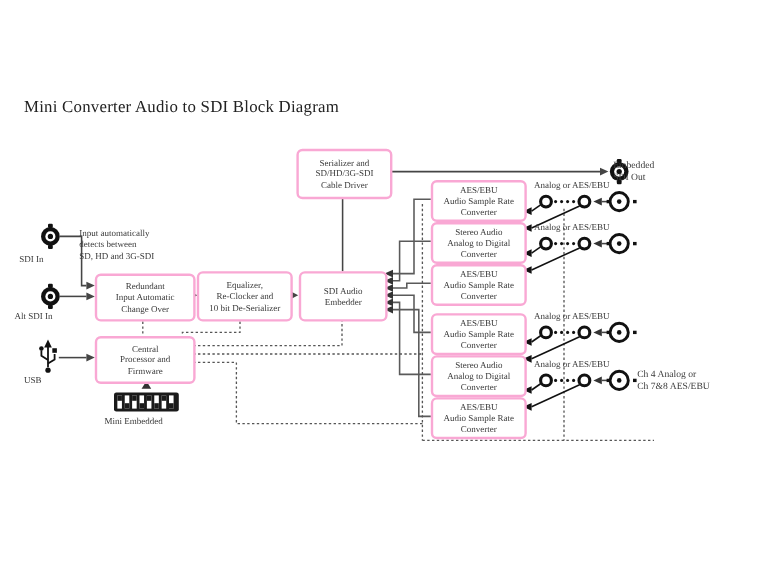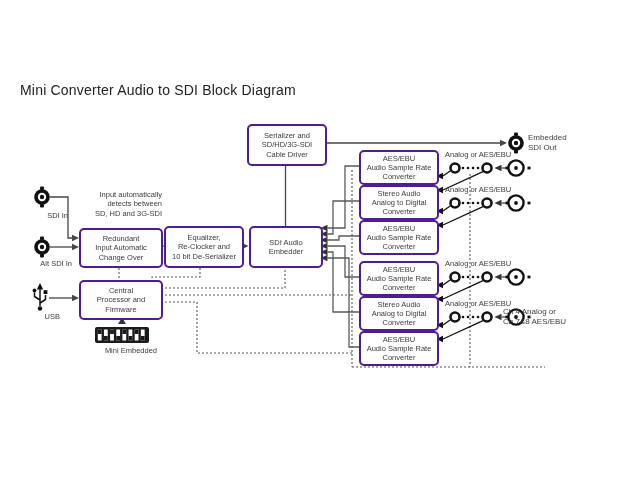--- a/index.html
+++ b/index.html
@@ -1,24 +1,24 @@
 <!DOCTYPE html>
 <html><head>
 <meta charset="utf-8">
 <style>
   html,body{margin:0;padding:0;background:#fff;}
   #canvas{position:relative;width:640px;height:480px;background:#ffffff;overflow:hidden;
-          font-family:Liberation Sans, sans-serif;}
+          font-family:Liberation Serif, serif;}
   #title{position:absolute;left:20px;top:82px;font-size:14px;color:#222;letter-spacing:.2px;z-index:3;}
   svg.wires{position:absolute;left:0;top:0;z-index:1;}
-  .obox{position:absolute;border:2px solid #4c1d95;border-radius:5px;background:#fff;
+  .obox{position:absolute;border:2px solid #f9a8d4;border-radius:5px;background:#fff;
         display:flex;align-items:center;justify-content:center;text-align:center;
         font-size:7.5px;line-height:1.22;color:#3b3b3b;white-space:pre-line;z-index:2;}
   .lbl{position:absolute;font-size:7.5px;color:#3b3b3b;line-height:1.25;white-space:pre-line;z-index:2;}
-  .lbl.center{text-align:right;}
+  .lbl.center{text-align:left;}
   .lbl.ch{font-size:8px;}
 </style>
 </head>
 <body>
 
 <div id="canvas">
 
   <div id="title">Mini Converter Audio to SDI Block Diagram</div>
 
   <svg class="wires" width="640" height="480" viewBox="0 0 640 480" stroke="#454545" stroke-width="1.3" fill="none">
@@ -264,19 +264,19 @@
   <div class="lbl center" style="left:66px;top:190px;width:96px;">Input automatically
 detects between
 SD, HD and 3G-SDI</div>
   <div class="lbl center" style="left:87px;top:346px;width:70px;">Mini Embedded</div>
 
   <div class="lbl" style="left:445px;top:150px;width:85px;">Analog or AES/EBU</div>
   <div class="lbl" style="left:445px;top:185px;width:85px;">Analog or AES/EBU</div>
   <div class="lbl" style="left:445px;top:259px;width:85px;">Analog or AES/EBU</div>
   <div class="lbl" style="left:445px;top:299px;width:85px;">Analog or AES/EBU</div>
 
-  <div class="lbl ch" style="left:503px;top:307px;width:100px;">Ch 4 Analog or
+  <div class="lbl ch" style="left:531px;top:307px;width:100px;">Ch 4 Analog or
 Ch 7&amp;8 AES/EBU</div>
 
-  <div class="lbl ch" style="left:528px;top:133px;width:80px;">Embedded
+  <div class="lbl ch" style="left:511px;top:133px;width:80px;">Embedded
 SDI Out</div>
 
 </div>
 
 </body></html>

